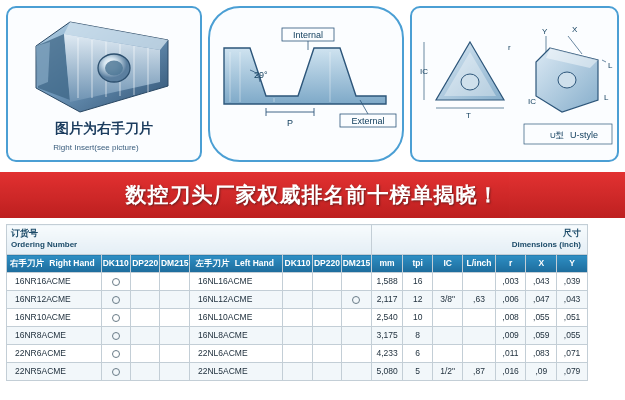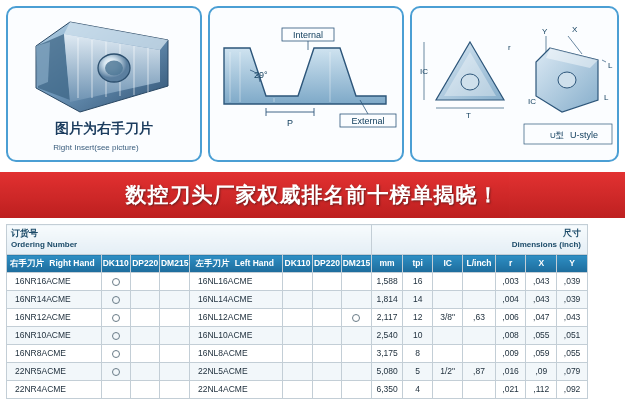--- a/index.html
+++ b/index.html
@@ -22,21 +22,21 @@
     height: 162px;
   }
   .diagram-panel {
     border: 2px solid #4b9fd4;
     border-radius: 10px;
     background: #fbfdff;
     position: relative;
     overflow: hidden;
   }
   .panel-a { width: 196px; }
-  .panel-b { width: 196px; }
+  .panel-b { width: 196px; border-radius: 32px; }
   .panel-c { flex: 1; }
 
   
   .insert-wrap {
     position: absolute;
     left: 10px; top: 8px;
     width: 172px; height: 104px;
   }
   .caption-cn {
     position: absolute;
@@ -316,37 +316,20 @@
           <td></td>
           <td>1,588</td>
           <td>16</td>
           <td></td>
           <td></td>
           <td>,003</td>
           <td>,043</td>
           <td>,039</td>
         </tr>
         <tr>
-          <td class="left-name">16NR14ACME</td>
-          <td><span class="circ"></span></td>
-          <td></td>
-          <td></td>
-          <td class="right-name">16NL14ACME</td>
-          <td></td>
-          <td></td>
-          <td></td>
-          <td>1,814</td>
-          <td>14</td>
-          <td></td>
-          <td></td>
-          <td>,004</td>
-          <td>,043</td>
-          <td>,039</td>
-        </tr>
-        <tr>
           <td class="left-name">16NR12ACME</td>
           <td><span class="circ"></span></td>
           <td></td>
           <td></td>
           <td class="right-name">16NL12ACME</td>
           <td></td>
           <td></td>
           <td><span class="circ"></span></td>
           <td>2,117</td>
           <td>12</td>
@@ -384,52 +367,52 @@
           <td></td>
           <td>3,175</td>
           <td>8</td>
           <td></td>
           <td></td>
           <td>,009</td>
           <td>,059</td>
           <td>,055</td>
         </tr>
         <tr>
+          <td class="left-name">22NR6ACME</td>
+          <td><span class="circ"></span></td>
+          <td></td>
+          <td></td>
+          <td class="right-name">22NL6ACME</td>
+          <td></td>
+          <td></td>
+          <td></td>
+          <td>4,233</td>
+          <td>6</td>
+          <td></td>
+          <td></td>
+          <td>,011</td>
+          <td>,083</td>
+          <td>,071</td>
+        </tr>
+        <tr>
           <td class="left-name">22NR5ACME</td>
           <td><span class="circ"></span></td>
           <td></td>
           <td></td>
           <td class="right-name">22NL5ACME</td>
           <td></td>
           <td></td>
           <td></td>
           <td>5,080</td>
           <td>5</td>
           <td>1/2"</td>
           <td>,87</td>
           <td>,016</td>
           <td>,09</td>
           <td>,079</td>
         </tr>
-        <tr>
-          <td class="left-name">22NR4ACME</td>
-          <td></td>
-          <td></td>
-          <td></td>
-          <td class="right-name">22NL4ACME</td>
-          <td></td>
-          <td></td>
-          <td></td>
-          <td>6,350</td>
-          <td>4</td>
-          <td></td>
-          <td></td>
-          <td>,021</td>
-          <td>,112</td>
-          <td>,092</td>
-        </tr>
       </tbody>
   </table>
 </div>
 
 <div class="banner">
   <div class="banner-text">数控刀头厂家权威排名前十榜单揭晓！</div>
 </div>
 
 </body></html>

